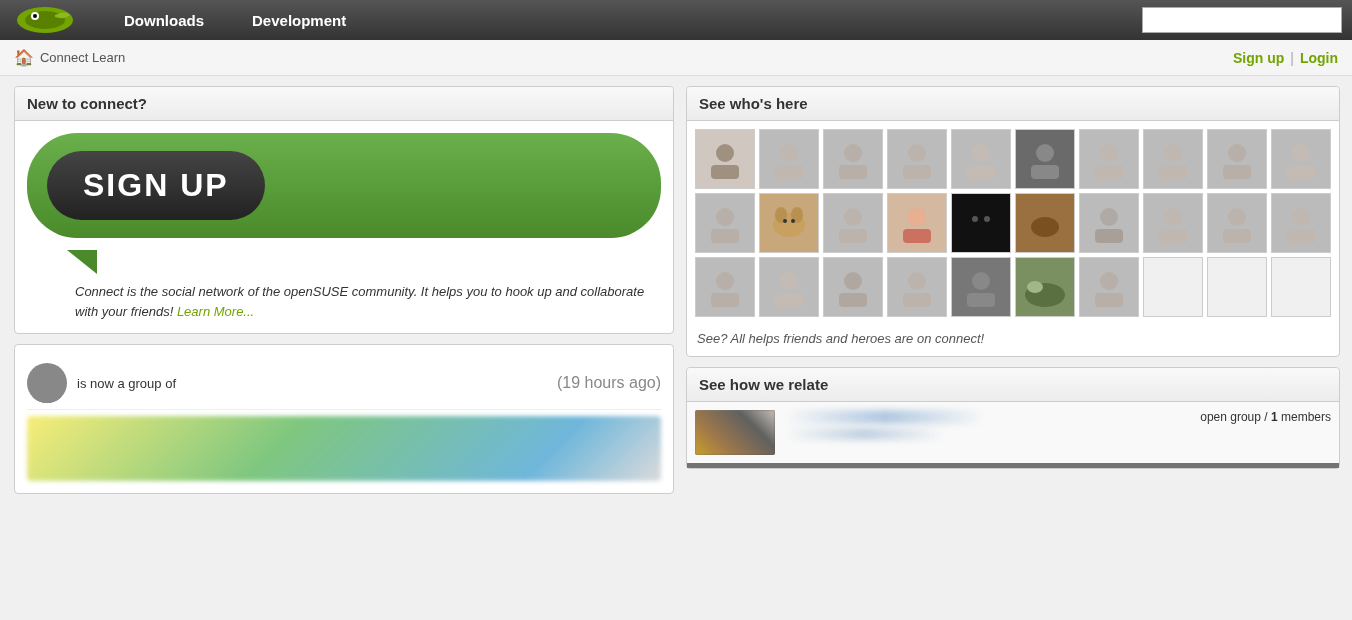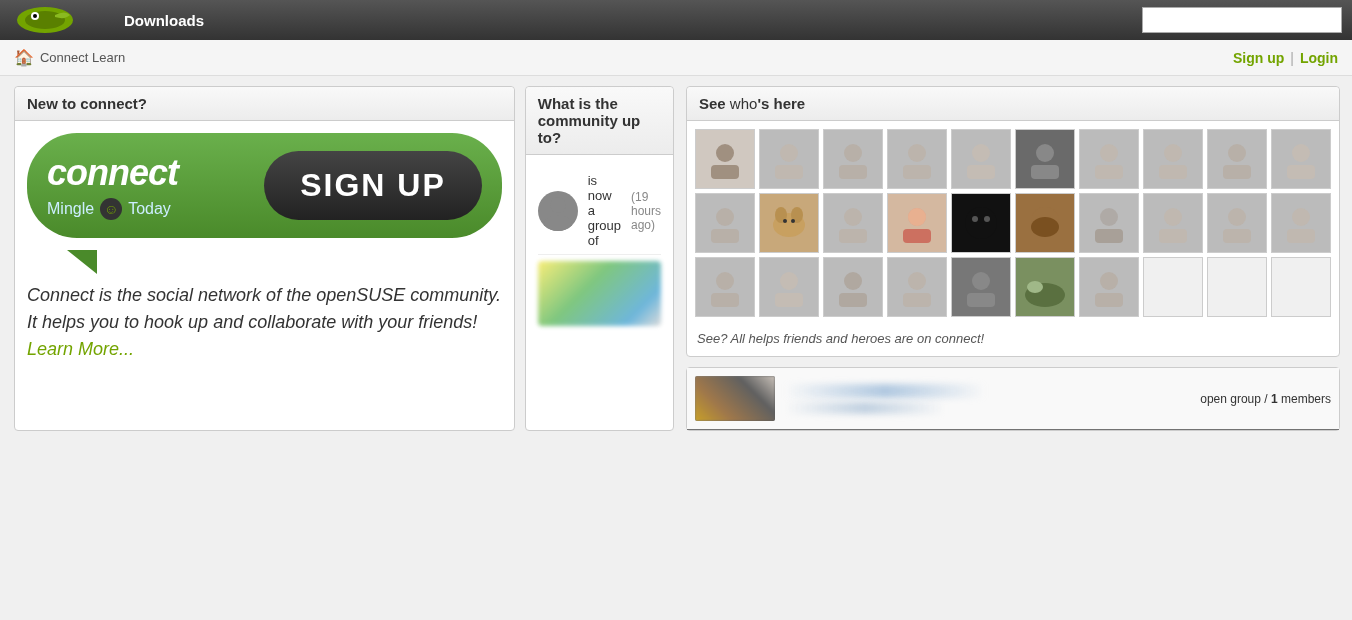--- a/index.html
+++ b/index.html
@@ -61,21 +61,21 @@
 
     
     #main {
       display: flex;
       gap: 12px;
       padding: 10px 14px;
       max-width: 1352px;
     }
 
     
-    .left-col { flex: 0 0 660px; display: flex; gap: 10px; }
+    .left-col { flex: 0 0 660px; display: flex; flex-direction: column; gap: 10px; }
 
     
     .right-col { flex: 1; display: flex; flex-direction: column; gap: 10px; }
 
     
     .card {
       background: #fff;
       border: 1px solid #ccc;
       border-radius: 4px;
     }
@@ -128,40 +128,40 @@
       margin-bottom: 0;
     }
     .speech-tail {
       width: 0; height: 0;
       border-left: 30px solid transparent;
       border-right: 0 solid transparent;
       border-top: 24px solid #4a8a2a;
       margin-left: 40px;
     }
 
-    .connect-description { font-style: italic; color: #333; font-size: 18px; line-height: 1.5; margin-top: 8px; }
+    .connect-description { font-style: italic; color: #333; font-size: 13px; line-height: 1.5; margin-top: 8px; margin-left: 48px; }
     .learn-more { color: #73a400; text-decoration: none; }
 
     
     .community-item {
       display: flex;
       align-items: center;
       gap: 10px;
       padding: 6px 0;
       border-bottom: 1px solid #eee;
     }
     .community-item:last-child { border-bottom: none; }
     .community-avatar {
       width: 40px; height: 40px; background: #ccc; border-radius: 50%;
       overflow: hidden; flex-shrink: 0;
       display: flex; align-items: center; justify-content: center; font-size: 20px; color: #888;
     }
     .community-avatar.has-img { background: #888; }
     .community-text { font-size: 13px; color: #333; }
-    .community-time { font-size: 12px; color: #888; margin-left: auto; }
+    .community-time { font-size: 16px; color: #888; margin-left: auto; }
 
     
     .blurred-banner {
       height: 65px;
       background: linear-gradient(135deg, #f5e642 0%, #4ab04a 40%, #3399cc 80%, #ccc 100%);
       border-radius: 4px;
       filter: blur(2px);
       opacity: 0.7;
       margin-top: 6px;
     }
@@ -185,24 +185,24 @@
     .grid-avatar.dog { background: #c8a87a; }
     .grid-avatar.child { background: #d4b8a0; }
     .grid-avatar.black-circle { background: #1a1a1a; }
     .grid-avatar.landscape { background: #7a9860; }
 
     .see-who-note { padding: 6px 10px 10px; font-style: italic; color: #555; font-size: 13px; }
 
     
     .relate-item {
       display: flex;
-      align-items: center;
+      align-items: flex-start;
       gap: 10px;
       padding: 8px;
-      border-bottom: 1px solid #737373;
+      border-bottom: 5px solid #737373;
       background: #f9f9f9;
     }
     .relate-thumb {
       width: 80px; height: 45px;
       background: linear-gradient(135deg, #888, #555);
       flex-shrink: 0;
       overflow: hidden;
       border-radius: 2px;
     }
     .relate-thumb-inner {
@@ -233,20 +233,21 @@
     <svg viewBox="0 0 60 30" xmlns="http://www.w3.org/2000/svg">
       <ellipse cx="30" cy="15" rx="28" ry="13" fill="#73a400"></ellipse>
       <ellipse cx="30" cy="15" rx="20" ry="9" fill="#5a8000"></ellipse>
       <circle cx="20" cy="11" r="4" fill="#fff"></circle>
       <circle cx="20" cy="11" r="2" fill="#000"></circle>
       <path d="M40 10 Q50 5 55 10 Q50 15 40 12Z" fill="#8aba20"></path>
     </svg>
   </div>
   <div class="nav-links">
     <a class="nav-link" href="#">Downloads</a>
+    <a class="nav-link" href="#">Development</a>
   </div>
   <div class="search-area">
     <input class="search-input" type="text" placeholder="" style="">
   </div>
 </nav>
 
 <div id="breadcrumb">
   <div class="breadcrumb-left">
     <span class="home-icon">🏠</span>
     <span>Connect Learn</span>
@@ -260,41 +261,32 @@
 
 <div id="main">
 
   <div class="left-col">
 
     <div class="card">
       <div class="card-header">New to connect?</div>
       <div class="card-body">
         <div class="speech-bubble-wrap">
           <div class="signup-banner">
-            <div class="signup-banner-left">
-              <div class="connect-text">connect</div>
-              <div class="mingle-text">
-                <span>Mingle</span>
-                <span class="opensuse-icon">☺</span>
-                <span>Today</span>
-              </div>
-            </div>
             <button class="signup-btn">SIGN UP</button>
           </div>
           <div class="speech-tail"></div>
         </div>
         <p class="connect-description">
           <span>Connect is the social network of the openSUSE community. It helps you to hook up and collaborate with your friends!</span>
           <a href="#" class="learn-more">Learn More...</a>
         </p>
       </div>
     </div>
 
     <div class="card">
-      <div class="card-header">What is the community up to?</div>
       <div class="card-body">
         <div class="community-item">
           <div class="community-avatar has-img">
 
             <svg viewBox="0 0 40 40" width="40" height="40">
                 <circle cx="20" cy="14" r="8" fill="#888"></circle>
                 <ellipse cx="20" cy="34" rx="14" ry="10" fill="#888"></ellipse>
               </svg>
           </div>
           <div class="community-text">
@@ -306,21 +298,21 @@
         <div class="blurred-banner"></div>
       </div>
     </div>
 
   </div>
 
   <div class="right-col">
 
     <div class="card">
       <div class="card-header">
-        <span>See </span><span style="font-weight:400;"><span>who</span></span><span>'s here</span>
+        <span>See </span><span style="font-weight:700;"><span>who</span></span><span>'s here</span>
       </div>
 
       <div class="avatar-grid">
 
         <div class="grid-avatar person1">
           <svg viewBox="0 0 40 40">
               <circle cx="20" cy="14" r="9" fill="#a09080"></circle>
               <rect x="6" y="26" width="28" height="14" rx="4" fill="#a09080"></rect>
             </svg>
         </div>
@@ -490,20 +482,21 @@
         </div>
 
         <div class="grid-avatar" style="background:#f0f0f0;"></div>
         <div class="grid-avatar" style="background:#f0f0f0;"></div>
         <div class="grid-avatar" style="background:#f0f0f0;"></div>
       </div>
       <div class="see-who-note">See? All helps friends and heroes are on connect!</div>
     </div>
 
     <div class="card">
+      <div class="card-header">See how we relate</div>
       <div>
         <div class="relate-item">
           <div class="relate-thumb">
             <div class="relate-thumb-inner"></div>
           </div>
           <div class="relate-info">
             <div class="relate-title"></div>
             <div class="relate-sub"></div>
           </div>
           <div class="relate-meta">

